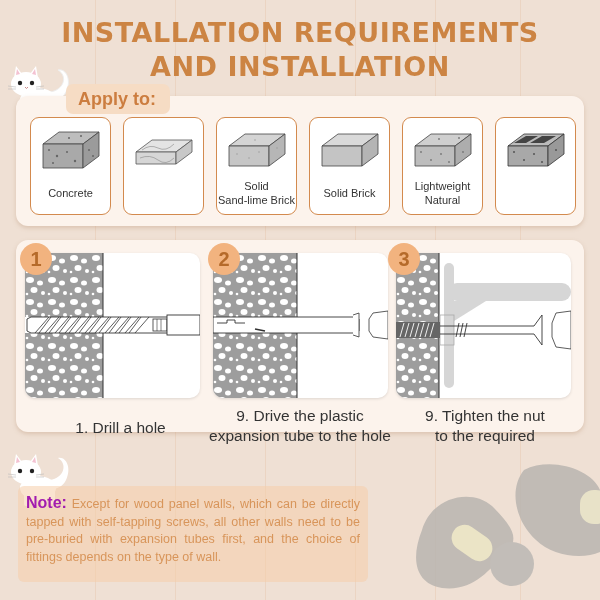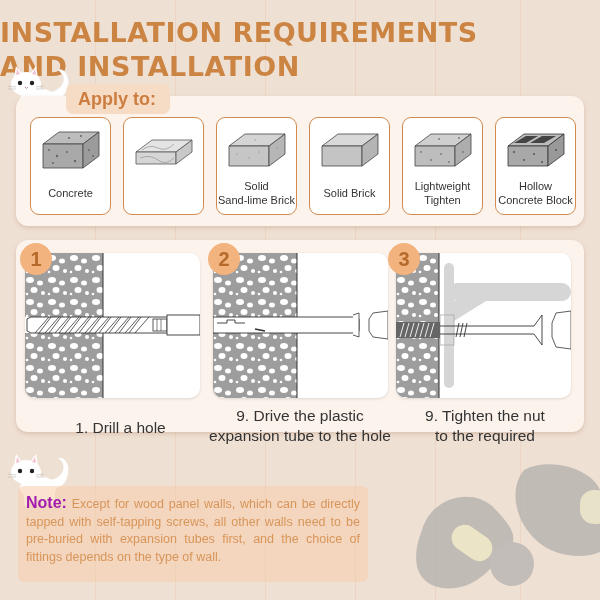--- a/index.html
+++ b/index.html
@@ -9,20 +9,21 @@
     background: #efe0d4;
     position: relative;
   }
   .bg-lines { position: absolute; inset: 0; pointer-events: none; }
   .bg-lines span {
     position: absolute; top: 0; bottom: 0; width: 1px;
     background: rgba(230, 190, 160, 0.35);
   }
   .title {
     position: absolute; top: 16px; left: 0; right: 0;
+    text-align: center;
     color: #cc8443;
     font-family: "DejaVu Sans", sans-serif;
     font-weight: bold;
     font-size: 27px;
     line-height: 34px;
     letter-spacing: 0.5px;
   }
   .cat {
     position: absolute;
   }
@@ -218,39 +219,37 @@
           <circle cx="10" cy="26" r="0.9"></circle>
           <circle cx="20" cy="34" r="0.9"></circle>
           <circle cx="30" cy="28" r="0.9"></circle>
           <circle cx="38" cy="36" r="0.9"></circle>
           <circle cx="28" cy="13" r="0.9"></circle>
           <circle cx="48" cy="12" r="0.9"></circle>
           <circle cx="52" cy="26" r="0.9"></circle>
         </g>
     </svg>
     <div class="mat-label">Lightweight
-Tighten</div>
+Natural</div>
   </div>
   <div class="mat">
     <svg width="64" height="46" viewBox="0 0 64 46">
       <polygon points="4,20 20,8 60,8 44,20" fill="#bbb" stroke="#333" stroke-width="0.8"></polygon>
       <polygon points="10,17 22,10 34,10 22,17" fill="#444"></polygon>
       <polygon points="26,17 38,10 52,10 40,17" fill="#444"></polygon>
       <polygon points="4,20 44,20 44,40 4,40" fill="#a8a8a8" stroke="#333" stroke-width="0.8"></polygon>
       <polygon points="44,20 60,8 60,28 44,40" fill="#999" stroke="#333" stroke-width="0.8"></polygon>
       <g fill="#555">
           <circle cx="10" cy="26" r="1"></circle>
           <circle cx="20" cy="34" r="1"></circle>
           <circle cx="30" cy="28" r="1"></circle>
           <circle cx="38" cy="36" r="1"></circle>
           <circle cx="52" cy="24" r="1"></circle>
         </g>
     </svg>
-    <div class="mat-label">Hollow
-Concrete Block</div>
   </div>
 </div>
 
 <div class="steps-panel"></div>
 
 <div class="step-img" style="left:25px">
   <svg width="175" height="145" viewBox="0 0 175 145">
     <defs>
       <pattern id="gravel" width="22" height="22" patternUnits="userSpaceOnUse">
         <rect width="22" height="22" fill="#9d9d9d"></rect>

